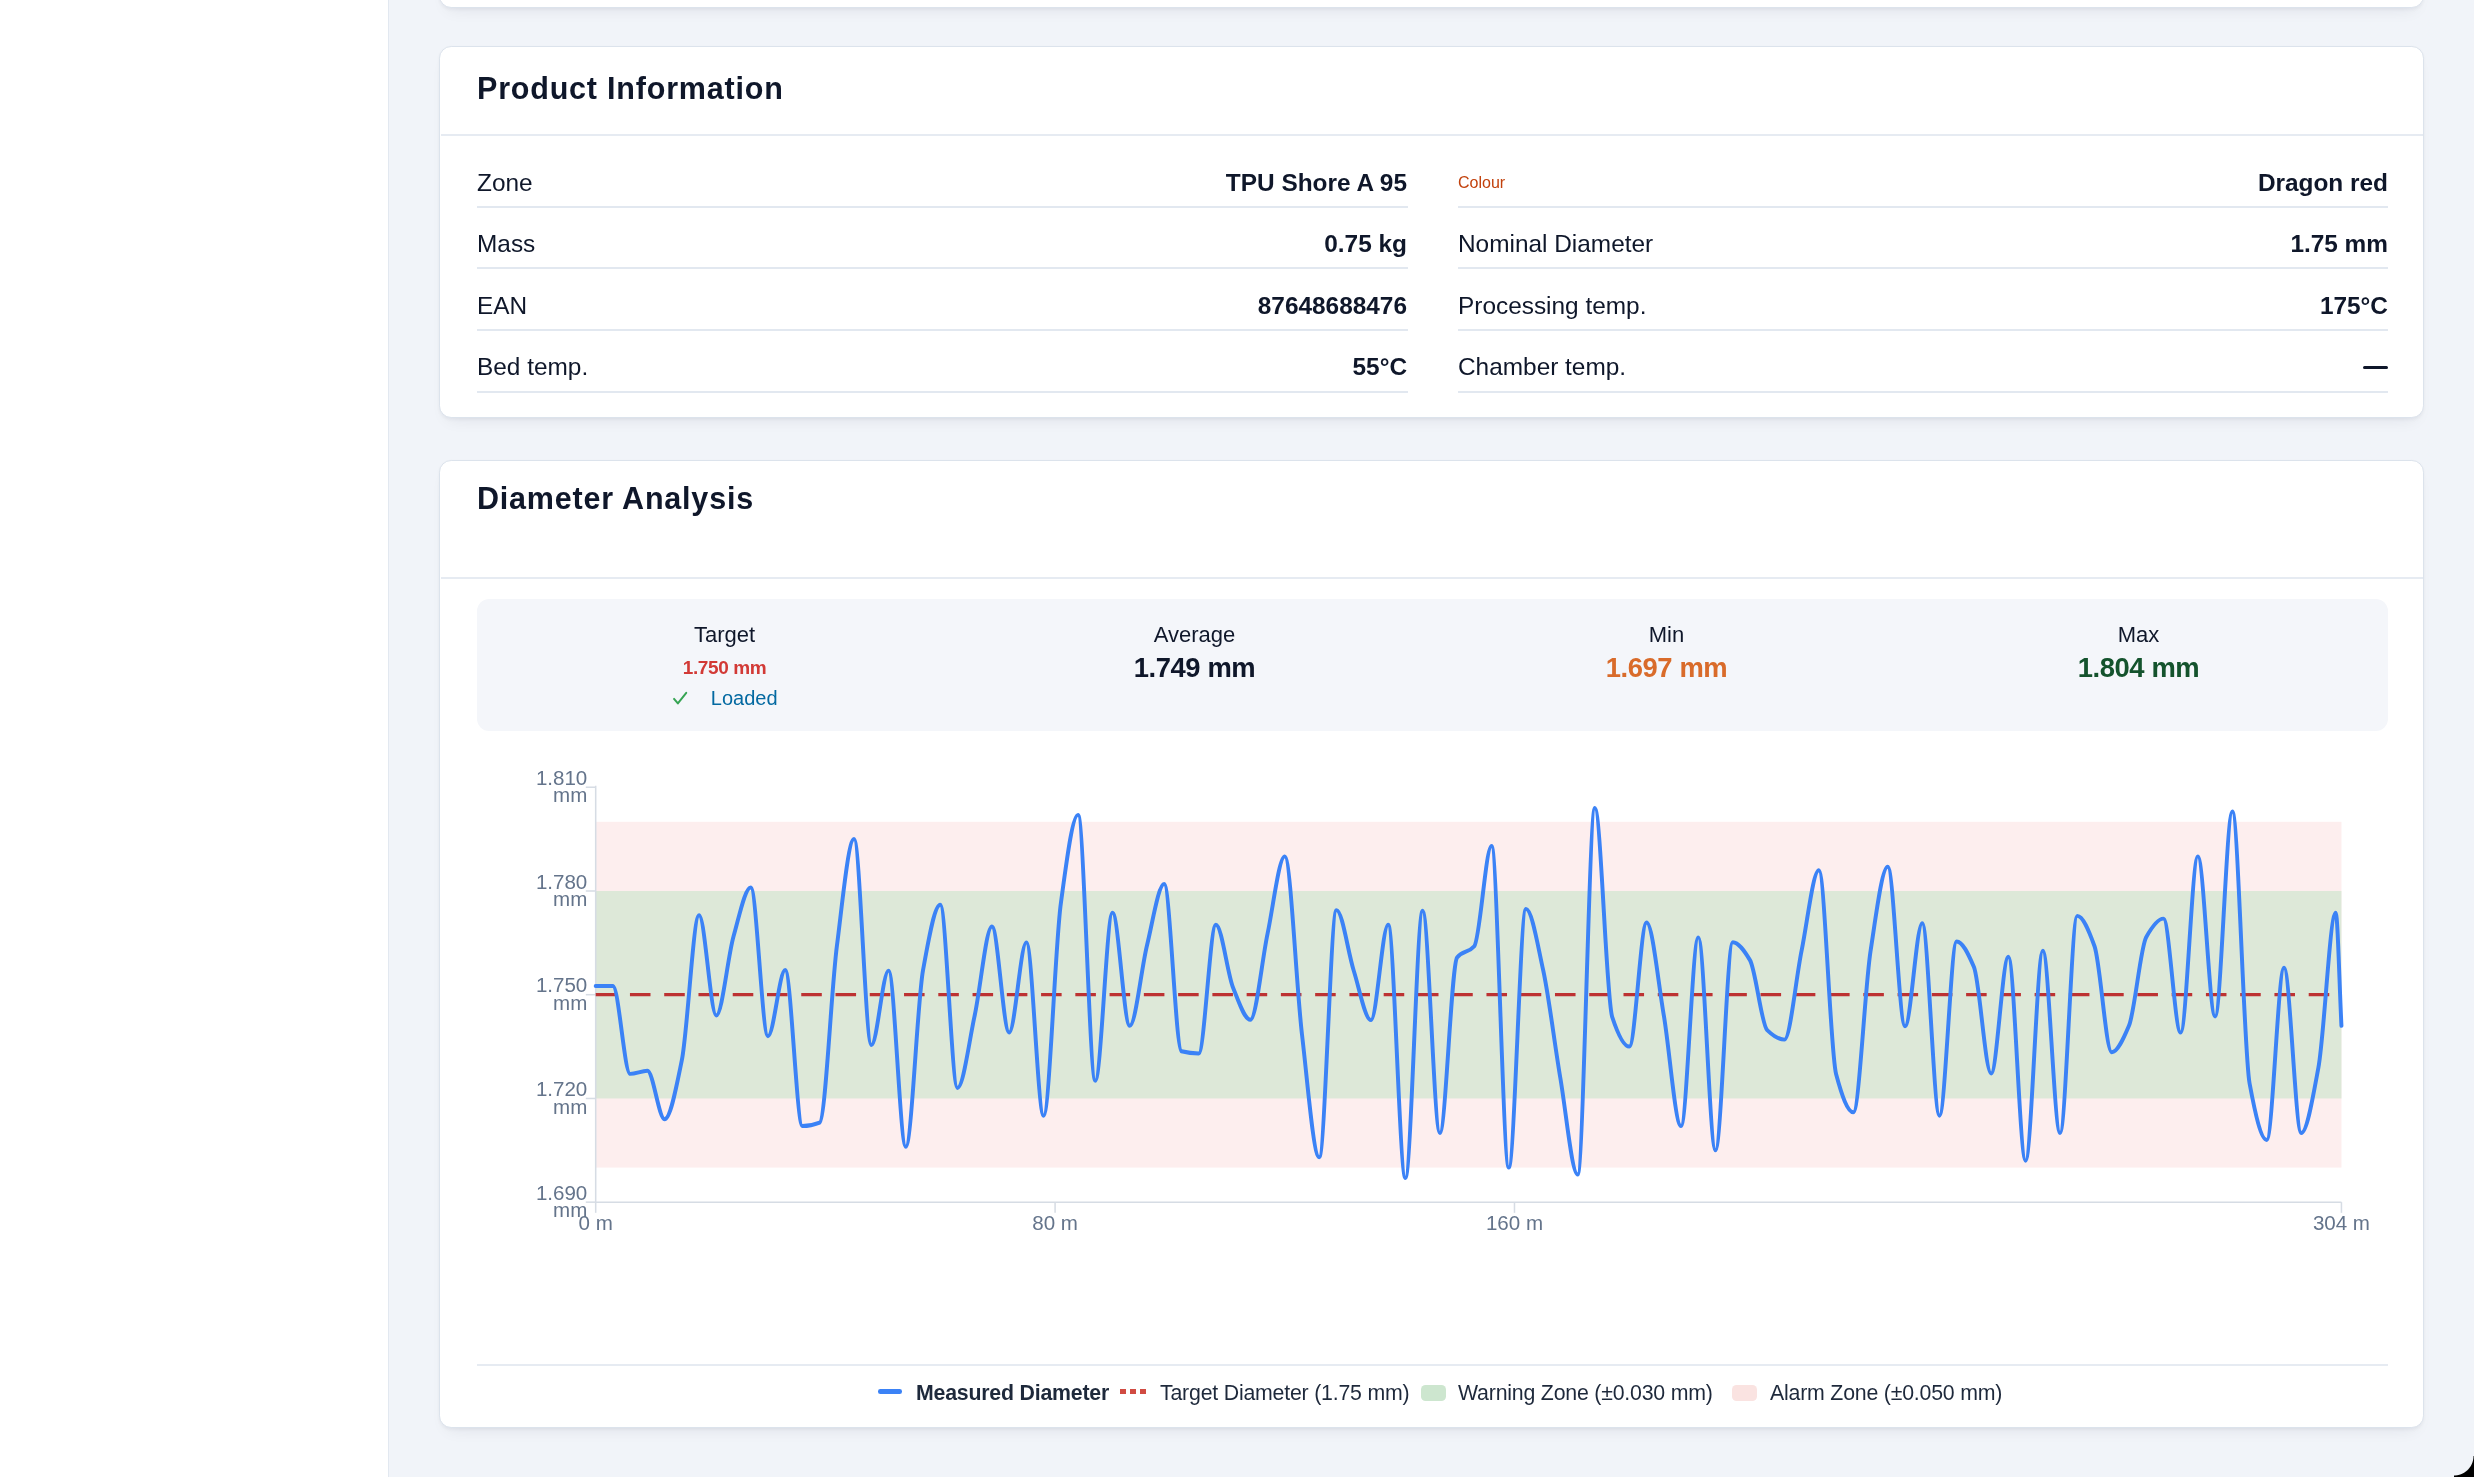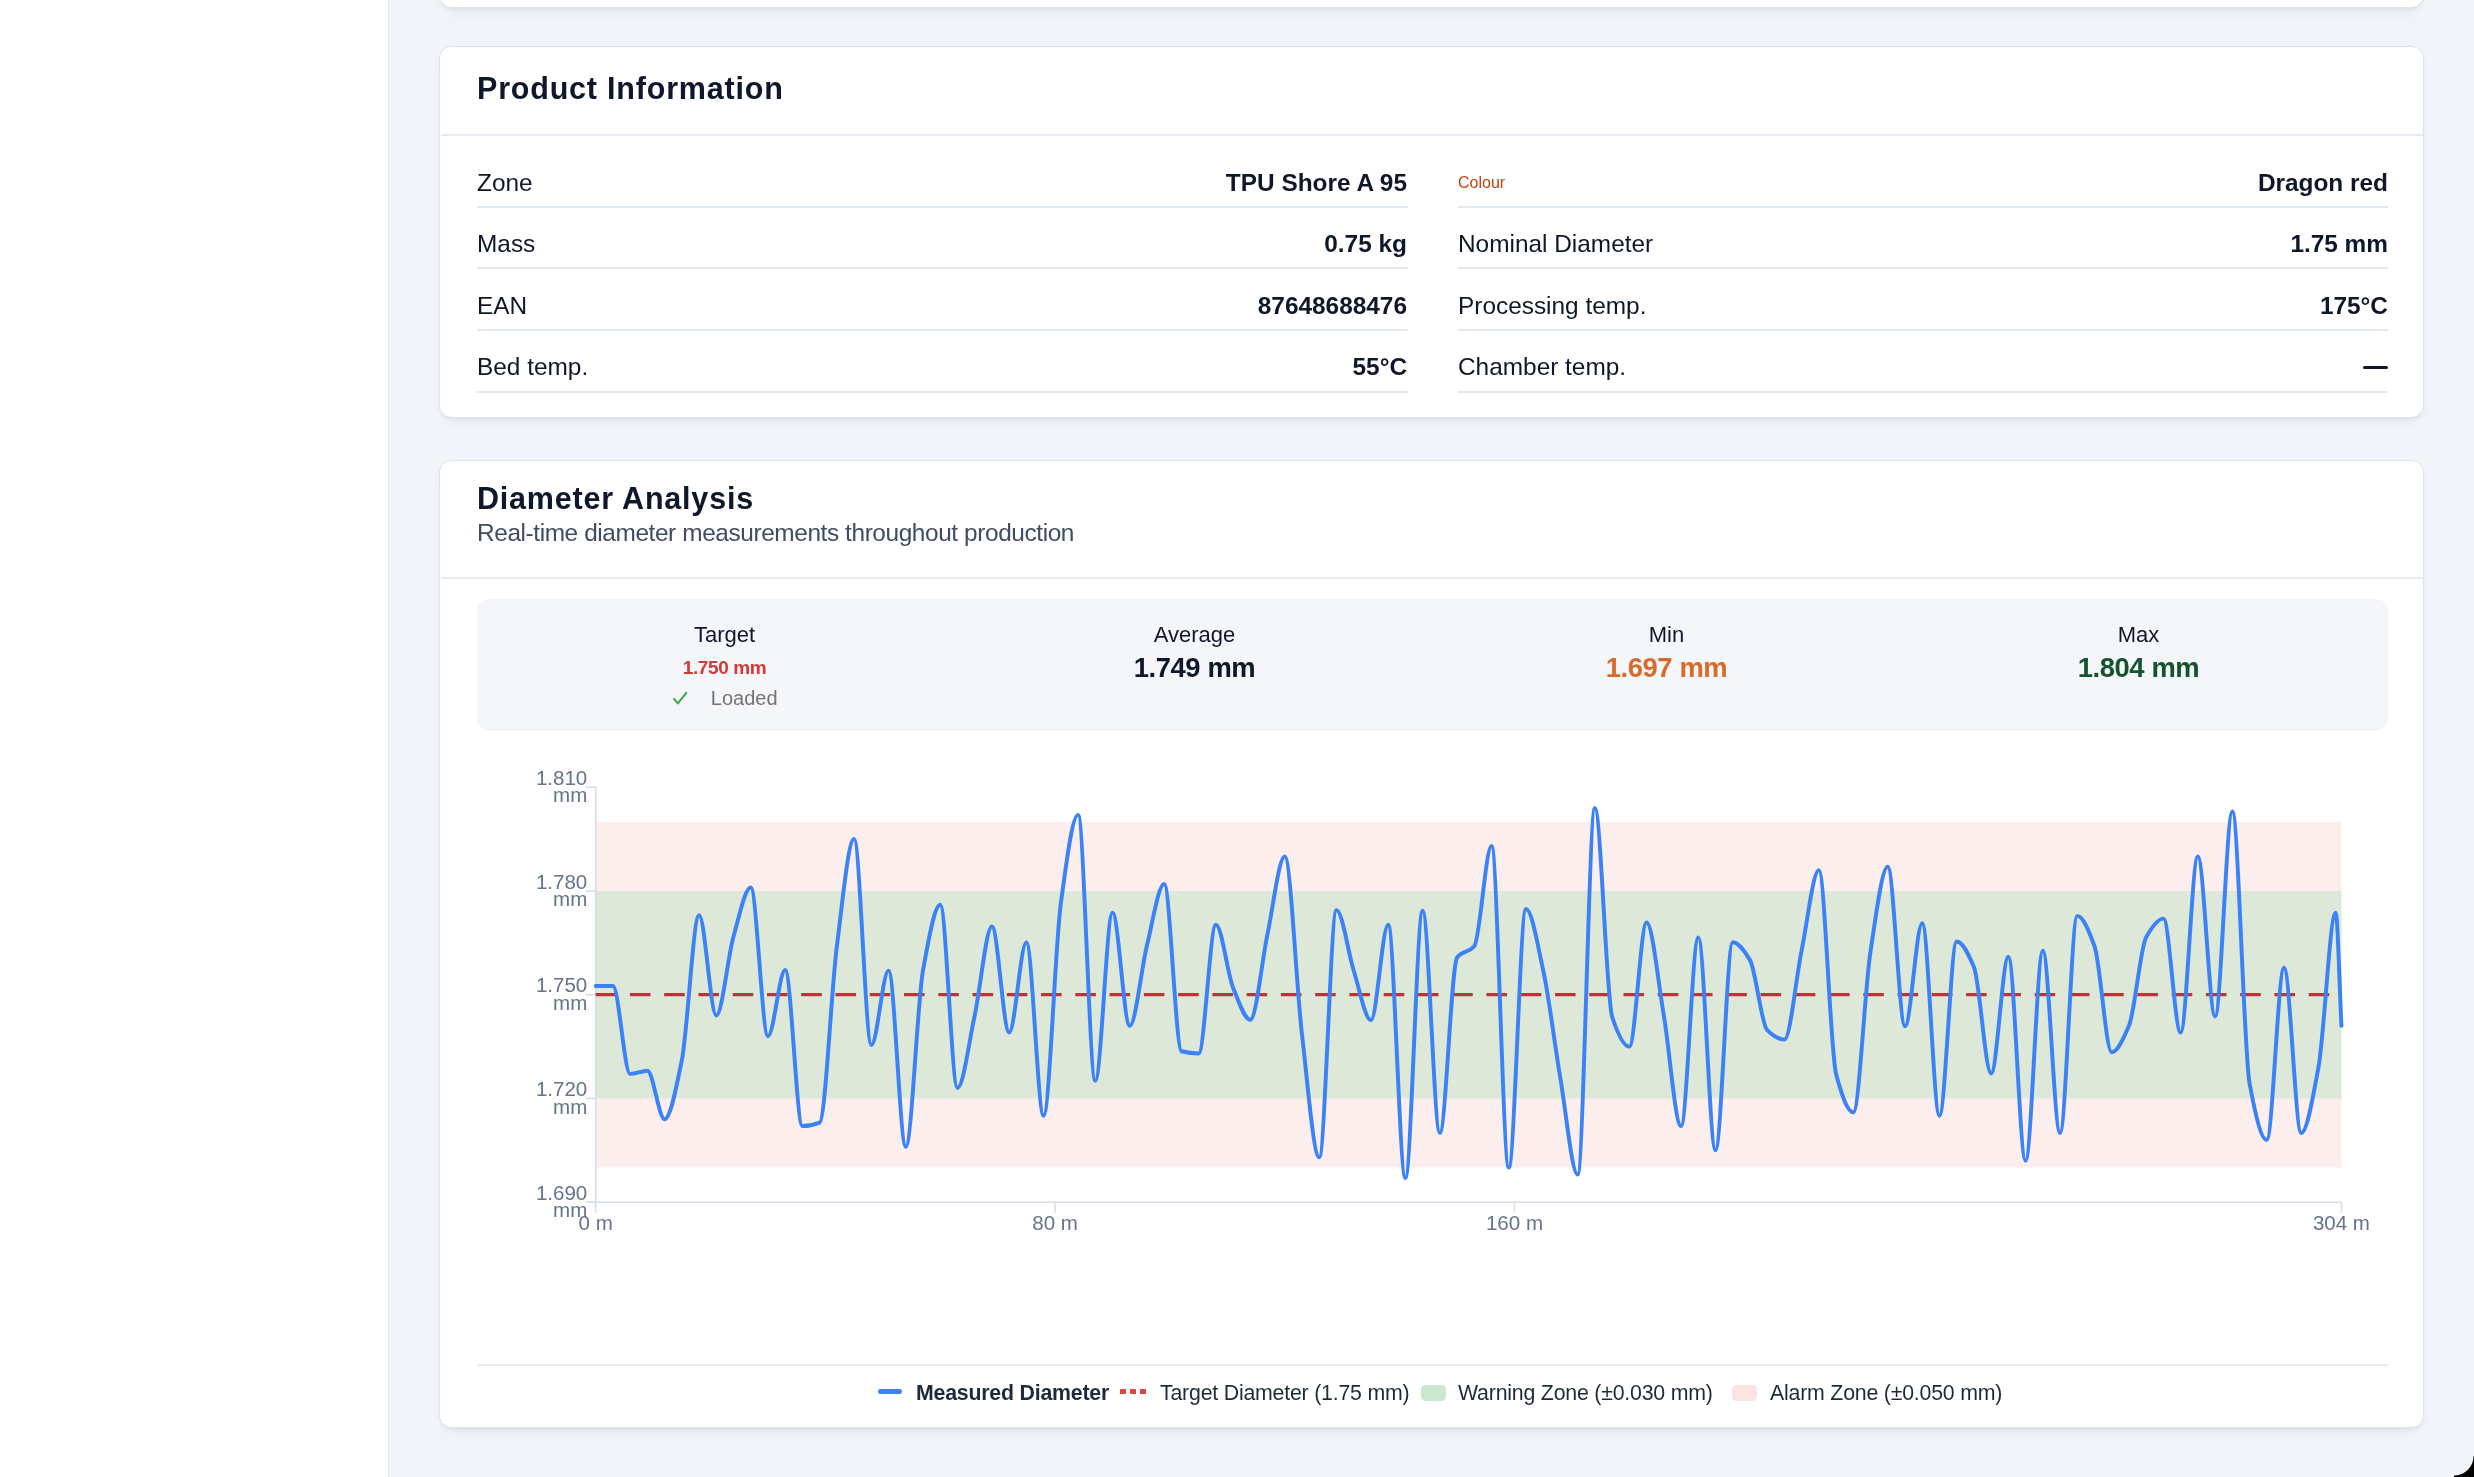--- a/index.html
+++ b/index.html
@@ -26,32 +26,31 @@
 <div style="position:absolute;left:1458px;top:230px;font-size:24.4px;line-height:27.4px;color:#0f172a;font-weight:400;white-space:nowrap;">Nominal Diameter</div>
 <div style="position:absolute;right:87px;top:230px;font-size:24.4px;line-height:27.4px;color:#0f172a;font-weight:600;white-space:nowrap;">1.75 mm</div>
 <div style="position:absolute;left:1458px;top:329px;width:930px;height:1.5px;background:#e2e8f0"></div>
 <div style="position:absolute;left:1458px;top:292px;font-size:24.4px;line-height:27.4px;color:#0f172a;font-weight:400;white-space:nowrap;">Processing temp.</div>
 <div style="position:absolute;right:87px;top:292px;font-size:24.4px;line-height:27.4px;color:#0f172a;font-weight:600;white-space:nowrap;">175°C</div>
 <div style="position:absolute;left:1458px;top:391px;width:930px;height:1.5px;background:#e2e8f0"></div>
 <div style="position:absolute;left:1458px;top:353px;font-size:24.4px;line-height:27.4px;color:#0f172a;font-weight:400;white-space:nowrap;">Chamber temp.</div>
 <div style="position:absolute;right:87px;top:353px;font-size:24.4px;line-height:27.4px;color:#0f172a;font-weight:600;white-space:nowrap;"></div>
 <div style="position:absolute;left:2363px;top:366px;width:25px;height:3px;background:#0f172a;border-radius:1.5px"></div>
 <div style="position:absolute;left:477px;top:480px;font-size:30.5px;line-height:37px;color:#0f172a;font-weight:700;white-space:nowrap;letter-spacing:0.8px;">Diameter Analysis</div>
-<div style="position:absolute;left:477px;top:519px;font-size:24.4px;line-height:27.4px;color:#3f4c61;font-weight:400;white-space:nowrap;letter-spacing:-0.4px;">Real-time diameter measurements throughout production</div>
 <div style="position:absolute;left:441px;top:577px;width:1982px;height:1.5px;background:#e6ebf2"></div>
 <div style="position:absolute;left:477px;top:599px;width:1911px;height:132px;background:#f4f6fa;border-radius:12.2px"></div>
 <div style="position:absolute;left:496px;top:622px;width:457px;text-align:center;font-size:22px;line-height:25px;color:#0f172a;font-weight:400;white-space:nowrap;">Target</div>
 <div style="position:absolute;left:496px;top:652px;width:457px;text-align:center;font-size:19px;line-height:31px;color:#d23a36;font-weight:700;white-space:nowrap;letter-spacing:-0.4px;">1.750 mm</div>
 <div style="position:absolute;left:966px;top:622px;width:457px;text-align:center;font-size:22px;line-height:25px;color:#0f172a;font-weight:400;white-space:nowrap;">Average</div>
 <div style="position:absolute;left:966px;top:652px;width:457px;text-align:center;font-size:27.4px;line-height:31px;color:#0f172a;font-weight:700;white-space:nowrap;letter-spacing:-0.4px;">1.749 mm</div>
 <div style="position:absolute;left:1438px;top:622px;width:457px;text-align:center;font-size:22px;line-height:25px;color:#0f172a;font-weight:400;white-space:nowrap;">Min</div>
 <div style="position:absolute;left:1438px;top:652px;width:457px;text-align:center;font-size:27.4px;line-height:31px;color:#d96b2a;font-weight:700;white-space:nowrap;letter-spacing:-0.4px;">1.697 mm</div>
 <div style="position:absolute;left:1910px;top:622px;width:457px;text-align:center;font-size:22px;line-height:25px;color:#0f172a;font-weight:400;white-space:nowrap;">Max</div>
 <div style="position:absolute;left:1910px;top:652px;width:457px;text-align:center;font-size:27.4px;line-height:31px;color:#14532d;font-weight:700;white-space:nowrap;letter-spacing:-0.4px;">1.804 mm</div>
-<div style="position:absolute;left:496px;top:687px;width:457px;display:flex;justify-content:center;align-items:center;gap:21px;color:#737373;font-size:20px;line-height:23px">
+<div style="position:absolute;left:496px;top:687px;width:457px;display:flex;justify-content:center;align-items:center;gap:21px;color:#0369a1;font-size:20px;line-height:23px">
       <svg width="18.3" height="18.3" viewBox="0 0 24 24" fill="none" stroke="#36a453" stroke-width="2.6" stroke-linecap="round" stroke-linejoin="round">
         <path d="M4 13l5 6L20 5"></path>
       </svg>
       <span>Loaded</span>
     </div>
 <svg style="position:absolute;left:0;top:0" width="2475" height="1477" viewBox="0 0 3250 1940">
       <rect x="782.0" y="1079.4" width="2293.0" height="454.2" fill="#fdeeee"></rect>
       <rect x="782.0" y="1170.3" width="2293.0" height="272.5" fill="#dde8d8"></rect>
       <path d="M782.0 1032 L782.0 1579.0 L3075.0 1579.0" stroke="#d6dce4" stroke-width="2" fill="none"></path>
       <line x1="769" y1="1034.0" x2="782.0" y2="1034.0" stroke="#d6dce4" stroke-width="2"></line>

